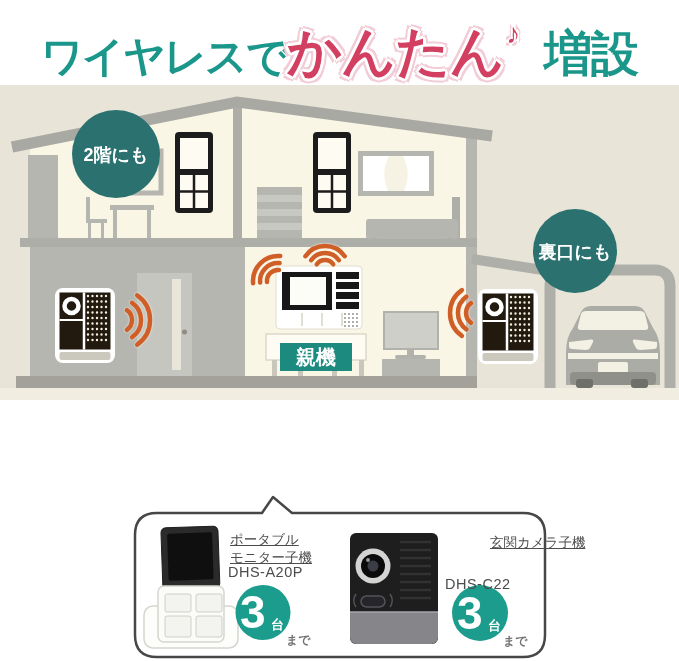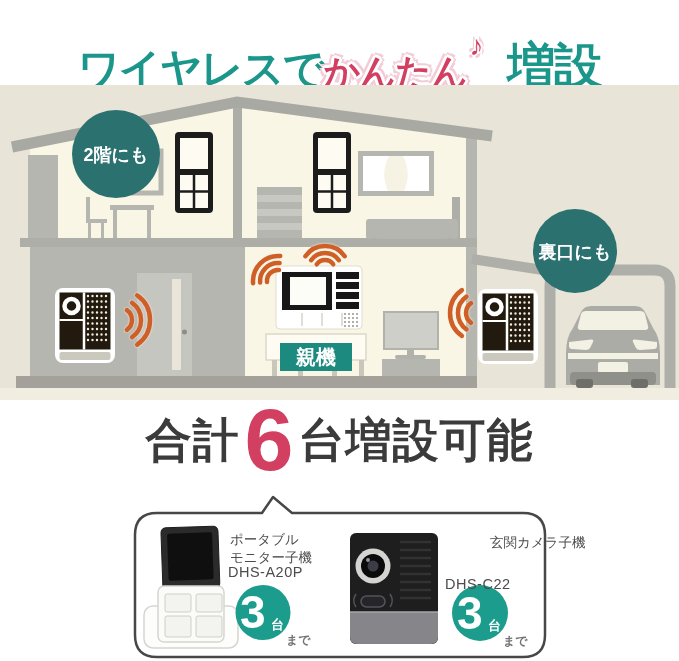--- a/index.html
+++ b/index.html
@@ -1,42 +1,42 @@
 <!DOCTYPE html>
 <html><head>
 <meta charset="utf-8">
 <style>
   html,body{margin:0;padding:0;}
   .stage{position:relative;width:679px;height:661px;background:#ffffff;overflow:hidden;
          font-family:"Liberation Sans","DejaVu Sans",sans-serif;}
   
-  .title-row{position:absolute;top:12px;left:0;width:679px;height:86px;background:#ffffff;
+  .title-row{position:absolute;top:0;left:0;width:679px;height:86px;background:#ffffff;
              display:flex;justify-content:center;align-items:flex-end;padding-bottom:8px;box-sizing:border-box;}
   .t-teal{color:#1b968a;font-weight:bold;}
   .t-w{font-size:42px;letter-spacing:-2px;line-height:1;}
-  .t-easy{color:#d23f60;font-size:36px;font-weight:bold;letter-spacing:-1px;line-height:1;
+  .t-easy{color:#d23f60;font-size:54px;font-weight:bold;letter-spacing:-1px;line-height:1;
           text-shadow:-3px 0 0 #fff,3px 0 0 #fff,0 -3px 0 #fff,0 3px 0 #fff,
                       -2px -2px 0 #fff,2px -2px 0 #fff,-2px 2px 0 #fff,2px 2px 0 #fff,
                       -5px 0 0 #f2ccd6,5px 0 0 #f2ccd6,0 -5px 0 #f2ccd6,0 5px 0 #f2ccd6,
                       -4px -4px 0 #f2ccd6,4px -4px 0 #f2ccd6,-4px 4px 0 #f2ccd6,4px 4px 0 #f2ccd6;}
   .t-note{color:#d23f60;font-size:28px;font-weight:bold;line-height:1;margin:0 2px 30px 2px;
           text-shadow:-2px 0 0 #fff,2px 0 0 #fff,0 -2px 0 #fff,0 2px 0 #fff,
                       -3px -3px 0 #f2ccd6,3px -3px 0 #f2ccd6,-3px 3px 0 #f2ccd6,3px 3px 0 #f2ccd6;}
   .t-expand{font-size:48px;letter-spacing:-1px;line-height:1;margin-left:22px;}
   
   .illu{position:absolute;top:85px;left:0;width:679px;height:315px;}
   .illu svg{display:block;}
   
   .bottom-svg{position:absolute;top:400px;left:0;width:679px;height:261px;}
   .heading-row{position:absolute;top:404px;left:0;width:679px;display:flex;justify-content:center;
                align-items:center;}
   .h-k{font-size:46px;font-weight:bold;color:#3b3b3b;line-height:1.05;letter-spacing:1px;}
   .h-6{font-size:88px;font-weight:bold;color:#d23f60;line-height:0.82;margin:0 5px;}
   .ptxt{position:absolute;color:#4c4c4c;}
-  .pname{font-size:13.5px;line-height:1.32;white-space:pre-line;}
+  .pname{font-size:13.5px;line-height:1.32;white-space:pre-line;text-decoration:underline;}
   .pmodel{font-size:14.5px;letter-spacing:0.5px;}
   .pcount{font-size:46px;font-weight:bold;color:#ffffff;line-height:1;}
   .punit{font-size:13px;font-weight:bold;color:#ffffff;line-height:1;}
   .plimit{font-size:12px;font-weight:bold;color:#737373;line-height:1;}
   .badge-text{font-weight:bold;}
 </style>
 </head>
 <body>
 
 <div class="stage">
@@ -198,25 +198,20 @@
       </g>
       <g>
         <path d="M471.1,218.2 A12,12 0 0 0 471.1,237.8"></path>
         <path d="M466.5,211.6 A20,20 0 0 0 466.5,244.4"></path>
         <path d="M461.9,205.1 A28,28 0 0 0 461.9,250.9"></path>
       </g>
     </g>
   </svg>
   </div>
 
-  <div class="heading-row">
-    <span class="h-k">合計</span>
-    <span class="h-6">6</span>
-    <span class="h-k">台増設可能</span>
-  </div>
 
   <svg class="bottom-svg" width="679" height="261" viewBox="0 0 679 261" xmlns="http://www.w3.org/2000/svg">
     <path d="M157,113 L262,113 L273,97 L292,113 L523,113 Q545,113 545,135 L545,235 Q545,257 523,257 L157,257 Q135,257 135,235 L135,135 Q135,113 157,113 Z" fill="#ffffff" stroke="#474747" stroke-width="2.5" stroke-linejoin="round"></path>
 
     <g>
       <rect x="144" y="206" width="94" height="42" rx="9" fill="#fdfdfb" stroke="#d6d6d0" stroke-width="1.5"></rect>
       <g transform="rotate(-2 191 190)">
         <rect x="163" y="127" width="57" height="62" rx="5" fill="#2b2b2b" stroke="#1e1e1e"></rect>
         <rect x="169" y="133" width="45" height="47" rx="2" fill="#0f0f0f"></rect>
       </g>

